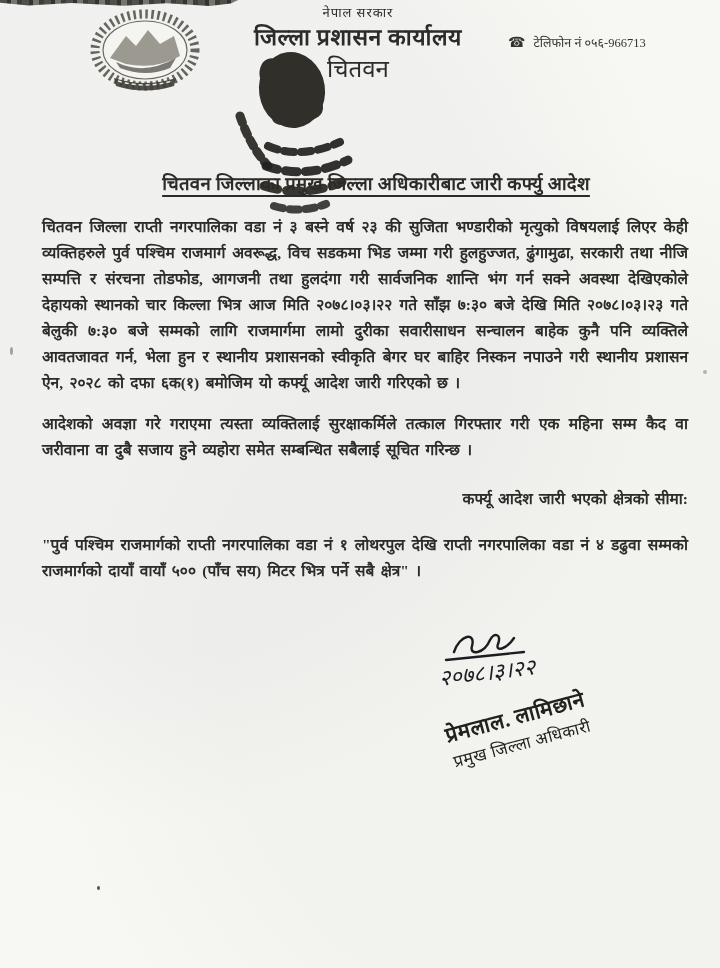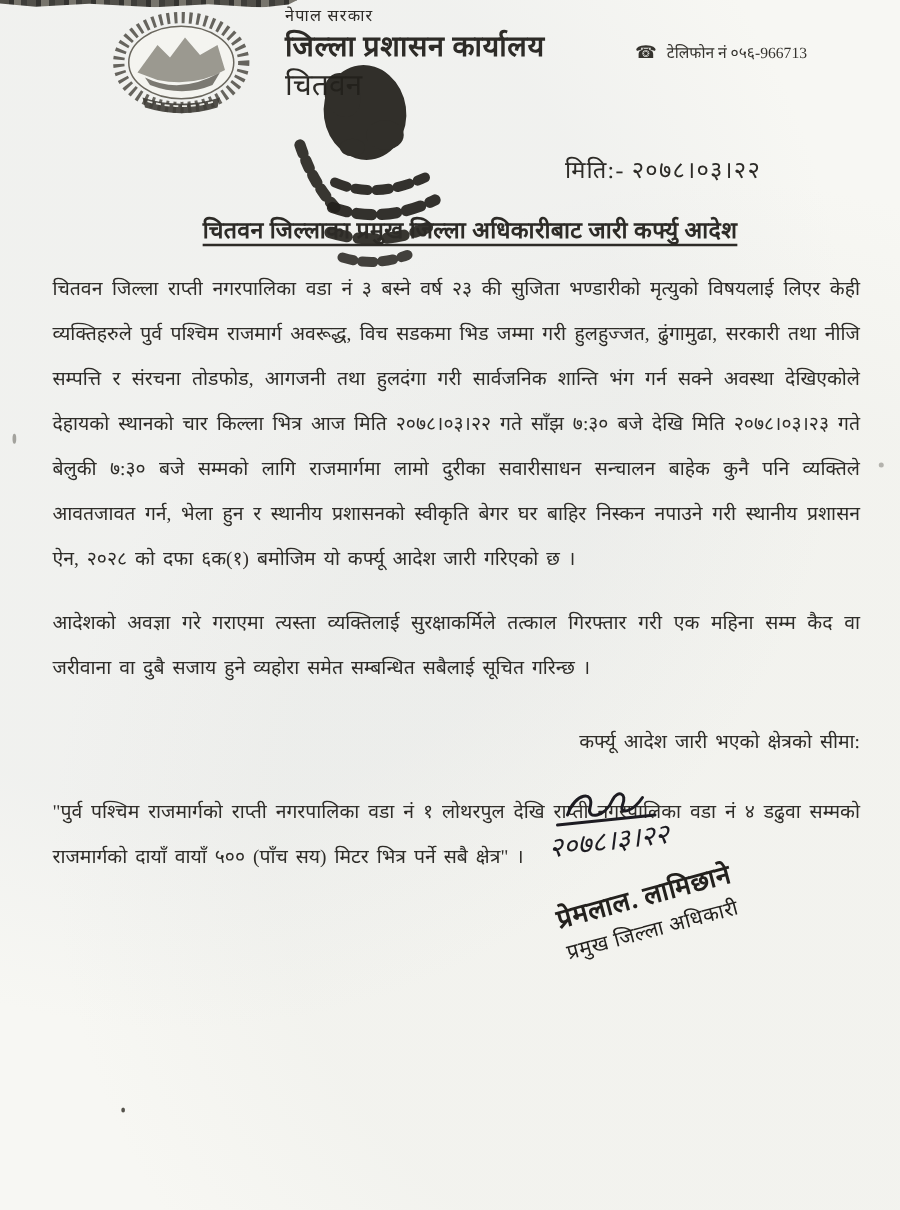--- a/index.html
+++ b/index.html
@@ -20,21 +20,21 @@
   .scan-edge{
     position:absolute;left:0;top:0;width:238px;height:6px;
     background:repeating-linear-gradient(90deg,#403e38 0 7px,#1f1e1b 7px 11px,#6a675e 11px 17px,#2b2a26 17px 22px);
     clip-path:polygon(0 0,100% 0,97% 60%,88% 100%,70% 55%,52% 95%,30% 50%,12% 90%,0 45%);
     opacity:.9;
   }
   .speck{position:absolute;background:#55534c;border-radius:50%;}
 
   
   .emblem{position:absolute;left:86px;top:6px;}
-  .head-center{position:absolute;left:228px;top:6px;width:260px;text-align:left;line-height:1.15;}
+  .head-center{position:absolute;left:228px;top:6px;width:260px;text-align:center;line-height:1.15;}
   .gov{font-size:13px;letter-spacing:1px;}
   .ministry{font-size:18px;margin-top:4px;}
   .office{font-size:23px;font-weight:600;margin-top:4px;letter-spacing:.5px;}
   .district{font-size:24px;margin-top:5px;}
 
   .contact{position:absolute;left:508px;top:30px;font-size:12.5px;line-height:1.8;color:#35332e;}
   .contact .fax{padding-left:28px;}
   .phone-icon{font-size:14px;margin-right:8px;}
 
   .refblock{position:absolute;left:46px;top:92px;font-size:14px;line-height:1.7;color:#34322d;}
@@ -44,21 +44,21 @@
   .title{
     position:absolute;left:16px;top:170px;width:720px;text-align:center;
     font-size:18.5px;font-weight:600;letter-spacing:.3px;
   }
   .title span{
     text-decoration:underline;text-decoration-thickness:1.5px;
     text-underline-offset:5px;text-decoration-skip-ink:none;
   }
 
   .content{position:absolute;left:42px;top:214px;width:646px;font-size:15.5px;color:#2e2c28;}
-  .content p{margin:0;line-height:36px;text-align:justify;word-spacing:2.5px;}
+  .content p{margin:0;line-height:26px;text-align:justify;word-spacing:2.5px;font-weight:bold;}
   .content .p2{margin-top:15px;}
   .content .limit-head{margin-top:23px;text-align:right;font-size:15.5px;}
   .content .p3{margin-top:20px;}
 
   
   .ink-stamp{position:absolute;left:222px;top:38px;}
 
   
   .signature{position:absolute;left:432px;top:626px;}
   .stamp-name{
@@ -113,21 +113,20 @@
     </svg>
   </div>
 
   <div class="contact">
     <div>
       <span class="phone-icon">☎</span><span>टेलिफोन नं ०५६-966713</span>
     </div>
   </div>
 
 
-  <div class="dateline">मिति:- २०७८।०३।२२</div>
 
   <div class="title">
     <span>चितवन जिल्लाका प्रमुख जिल्ला अधिकारीबाट जारी कर्फ्यु आदेश</span>
   </div>
 
   <div class="content">
     <p class="p1">चितवन जिल्ला राप्ती नगरपालिका वडा नं ३ बस्ने वर्ष २३ की सुजिता भण्डारीको मृत्युको विषयलाई लिएर केही व्यक्तिहरुले पुर्व पश्चिम राजमार्ग अवरूद्ध, विच सडकमा भिड जम्मा गरी हुलहुज्जत, ढुंगामुढा, सरकारी तथा नीजि सम्पत्ति र संरचना तोडफोड, आगजनी तथा हुलदंगा गरी सार्वजनिक शान्ति भंग गर्न सक्ने अवस्था देखिएकोले देहायको स्थानको चार किल्ला भित्र आज मिति २०७८।०३।२२ गते साँझ ७:३० बजे देखि मिति २०७८।०३।२३ गते बेलुकी ७:३० बजे सम्मको लागि राजमार्गमा लामो दुरीका सवारीसाधन सन्चालन बाहेक कुनै पनि व्यक्तिले आवतजावत गर्न, भेला हुन र स्थानीय प्रशासनको स्वीकृति बेगर घर बाहिर निस्कन नपाउने गरी स्थानीय प्रशासन ऐन, २०२८ को दफा ६क(१) बमोजिम यो कर्फ्यू आदेश जारी गरिएको छ ।</p>
     <p class="p2">आदेशको अवज्ञा गरे गराएमा त्यस्ता व्यक्तिलाई सुरक्षाकर्मिले तत्काल गिरफ्तार गरी एक महिना सम्म कैद वा जरीवाना वा दुबै सजाय हुने व्यहोरा समेत सम्बन्धित सबैलाई सूचित गरिन्छ ।</p>
     <p class="limit-head">कर्फ्यू आदेश जारी भएको क्षेत्रको सीमा:</p>
     <p class="p3">"पुर्व पश्चिम राजमार्गको राप्ती नगरपालिका वडा नं १ लोथरपुल देखि राप्ती नगरपालिका वडा नं ४ डढुवा सम्मको राजमार्गको दायाँ वायाँ ५०० (पाँच सय) मिटर भित्र पर्ने सबै क्षेत्र" ।</p>

